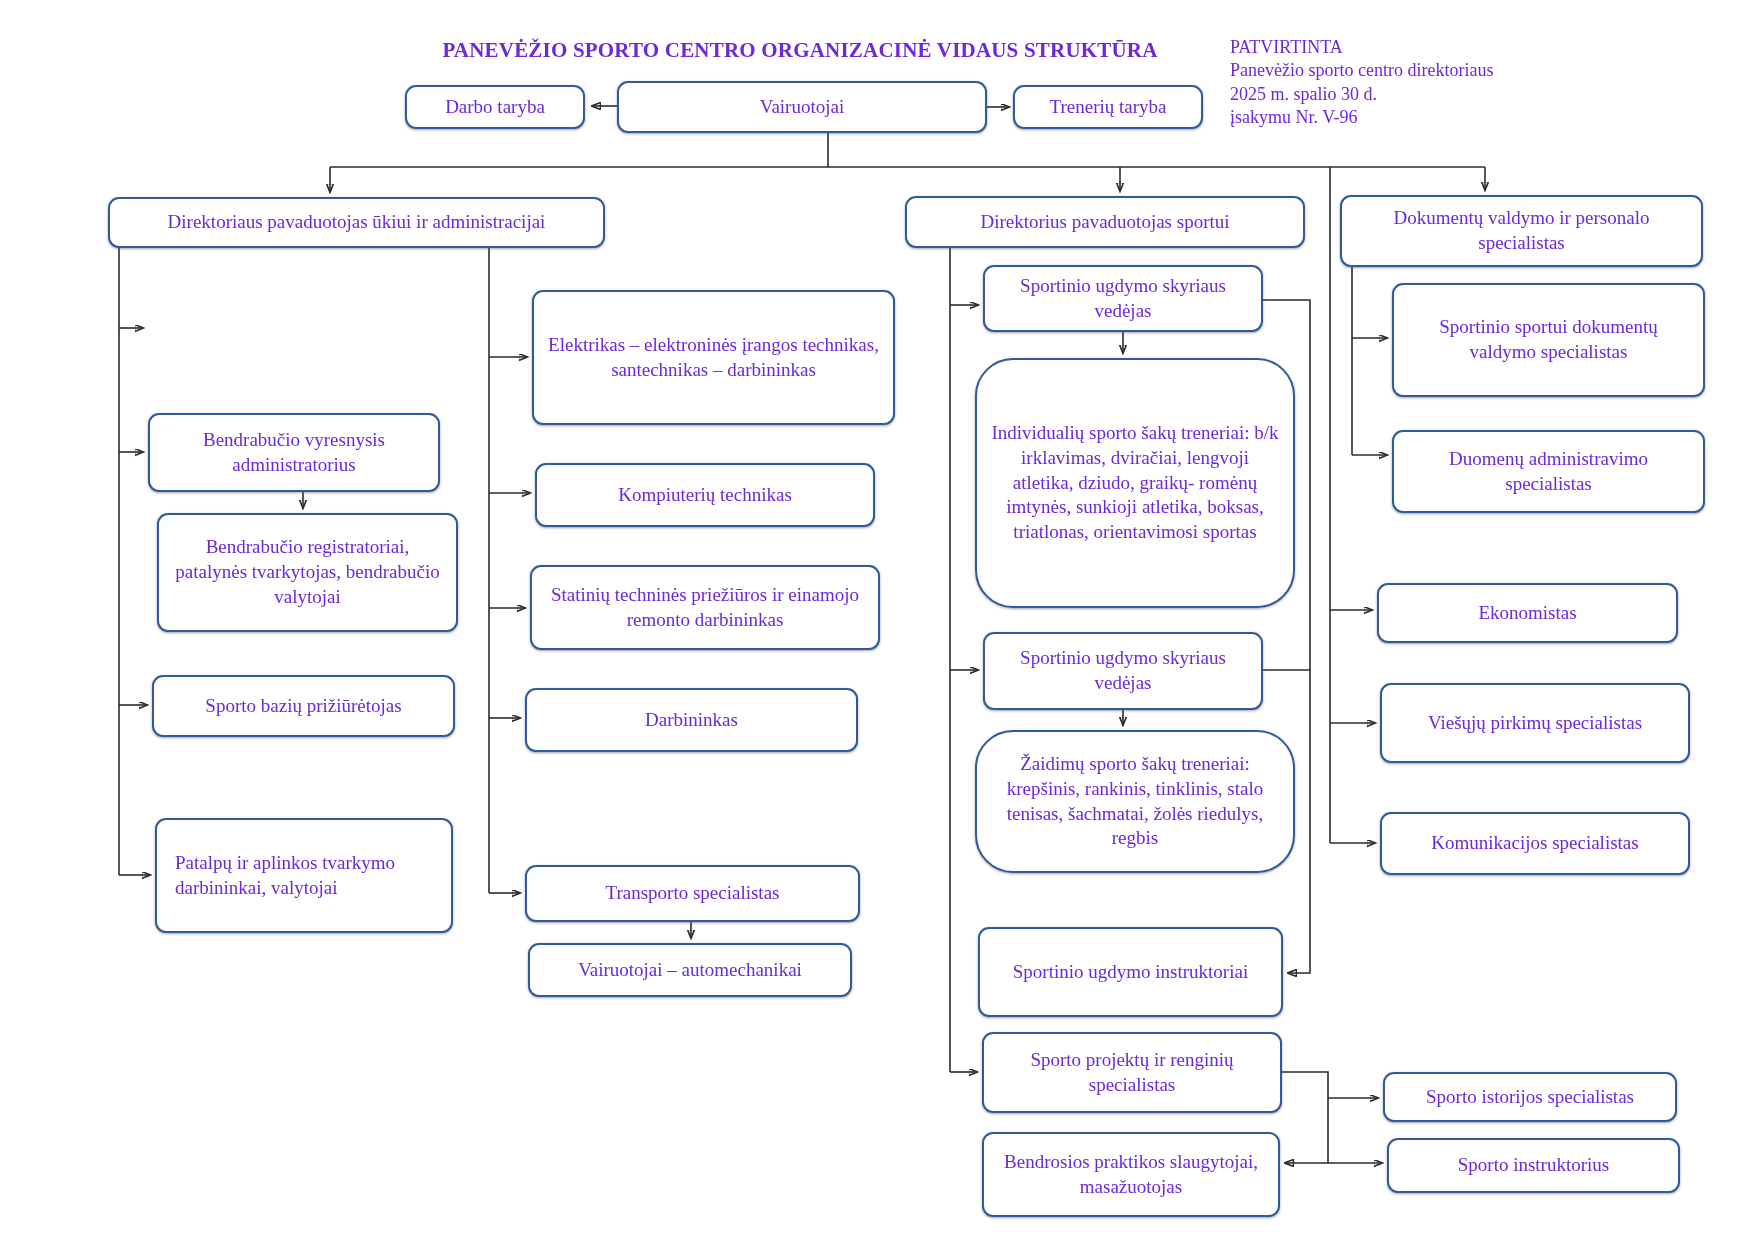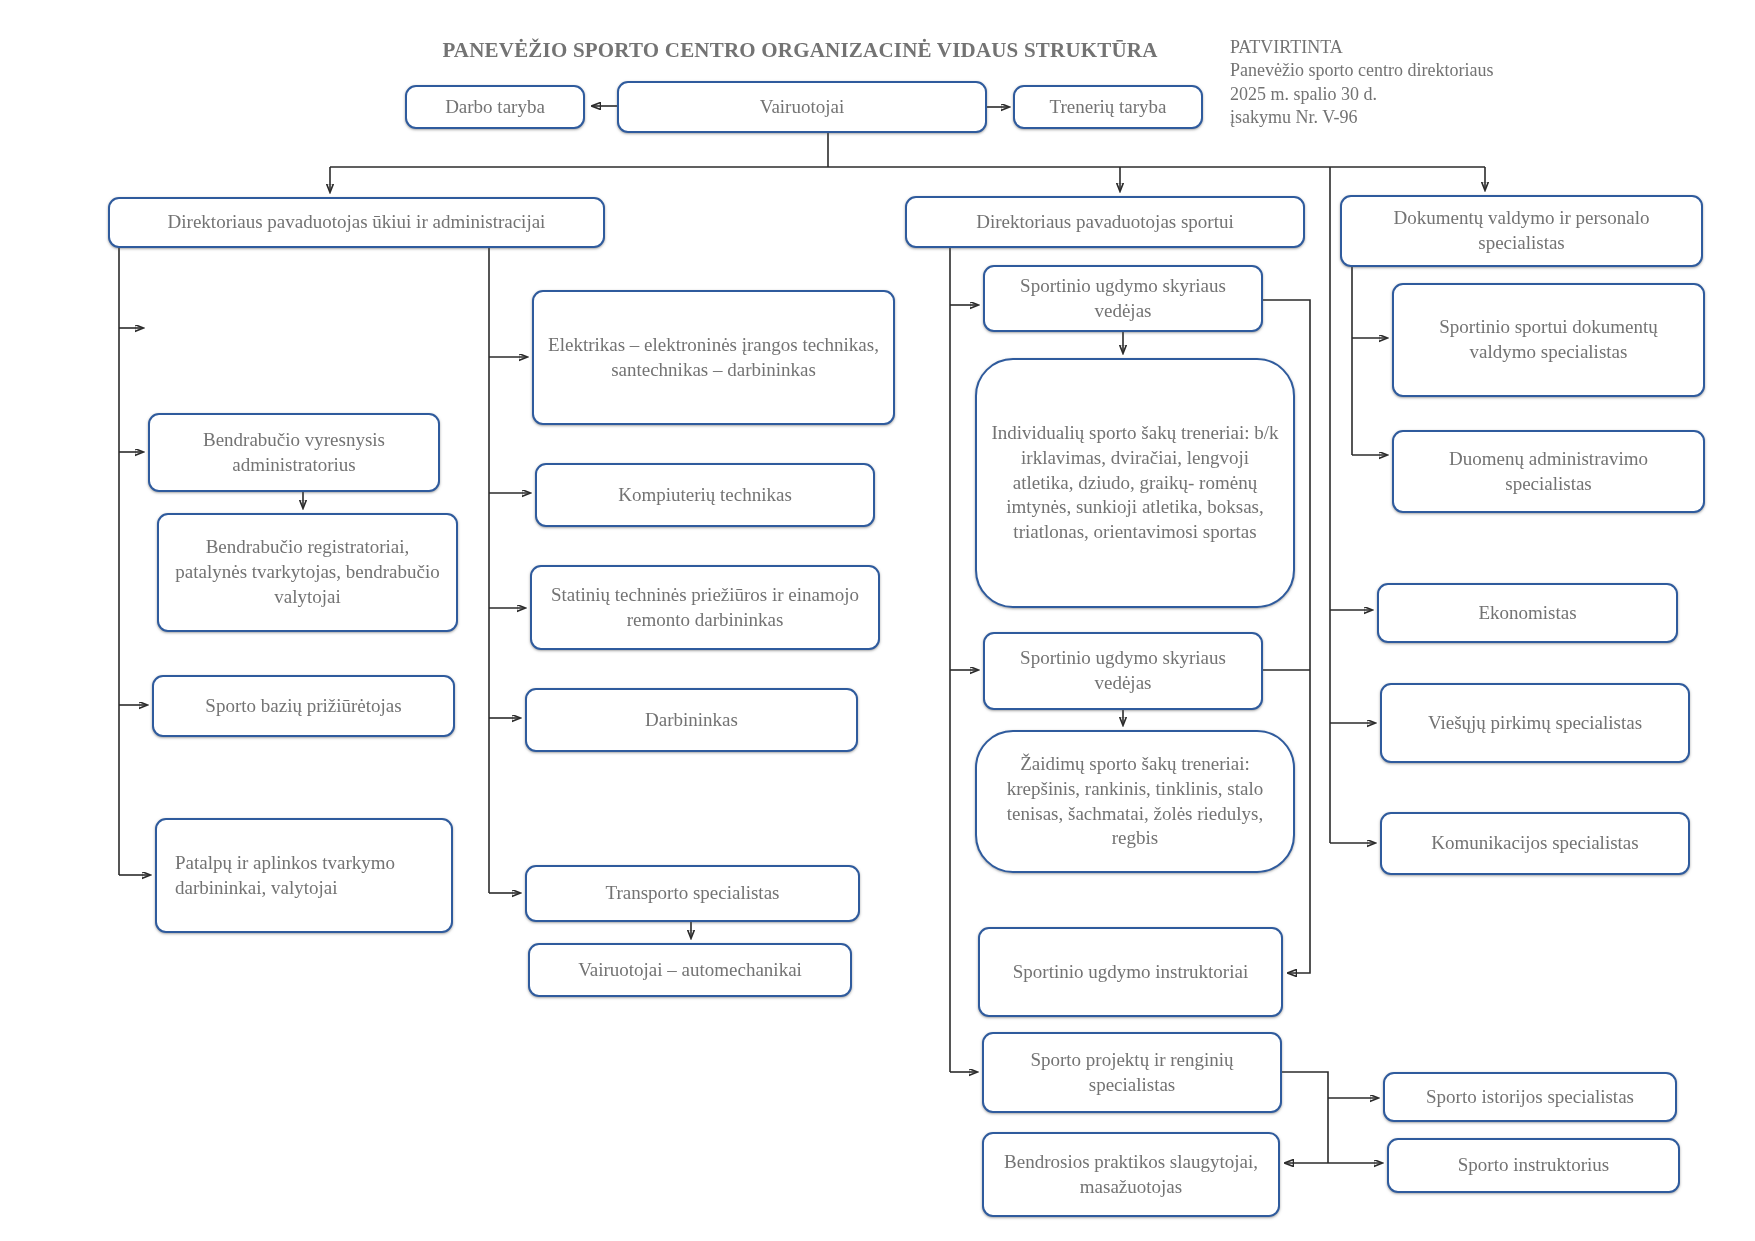--- a/index.html
+++ b/index.html
@@ -1,18 +1,18 @@
 <!DOCTYPE html>
 <html><head>
 <meta charset="utf-8">
 <style>
   html,body{margin:0;padding:0;background:#ffffff;}
   .canvas{
     position:relative;width:1755px;height:1241px;background:#ffffff;
-    font-family:"Liberation Serif", serif;color:#737373;overflow:hidden;
+    font-family:"Liberation Serif", serif;color:#6d28d9;overflow:hidden;
   }
   .title{
     position:absolute;left:350px;top:38px;width:900px;text-align:center;
     font-size:21px;font-weight:bold;letter-spacing:.2px;
   }
   .approval{
     position:absolute;left:1230px;top:36px;width:310px;
     font-size:18px;line-height:1.3;
   }
   .box{
@@ -105,21 +105,21 @@
   <div class="box" style="left:152px;top:675px;width:303px;height:62px">Sporto bazių prižiūrėtojas</div>
   <div class="box left-text" style="left:155px;top:818px;width:298px;height:115px">Patalpų ir aplinkos tvarkymo darbininkai, valytojai</div>
 
   <div class="box" style="left:532px;top:290px;width:363px;height:135px">Elektrikas – elektroninės įrangos technikas, santechnikas – darbininkas</div>
   <div class="box" style="left:535px;top:463px;width:340px;height:64px">Kompiuterių technikas</div>
   <div class="box" style="left:530px;top:565px;width:350px;height:85px">Statinių techninės priežiūros ir einamojo remonto darbininkas</div>
   <div class="box" style="left:525px;top:688px;width:333px;height:64px">Darbininkas</div>
   <div class="box" style="left:525px;top:865px;width:335px;height:57px">Transporto specialistas</div>
   <div class="box" style="left:528px;top:943px;width:324px;height:54px">Vairuotojai – automechanikai</div>
 
-  <div class="box" style="left:905px;top:196px;width:400px;height:52px">Direktoriaus pavaduotojas sportui</div>
+  <div class="box" style="left:905px;top:196px;width:400px;height:52px">Direktorius pavaduotojas sportui</div>
   <div class="box" style="left:983px;top:265px;width:280px;height:67px">Sportinio ugdymo skyriaus vedėjas</div>
   <div class="box big" style="left:975px;top:358px;width:320px;height:250px">Individualių sporto šakų treneriai: b/k irklavimas, dviračiai, lengvoji atletika, dziudo, graikų- romėnų imtynės, sunkioji atletika, boksas, triatlonas, orientavimosi sportas</div>
   <div class="box" style="left:983px;top:632px;width:280px;height:78px">Sportinio ugdymo skyriaus vedėjas</div>
   <div class="box big" style="left:975px;top:730px;width:320px;height:143px">Žaidimų sporto šakų treneriai: krepšinis, rankinis, tinklinis, stalo tenisas, šachmatai, žolės riedulys, regbis</div>
   <div class="box" style="left:978px;top:927px;width:305px;height:90px">Sportinio ugdymo instruktoriai</div>
   <div class="box" style="left:982px;top:1032px;width:300px;height:81px">Sporto projektų ir renginių specialistas</div>
   <div class="box" style="left:982px;top:1132px;width:298px;height:85px">Bendrosios praktikos slaugytojai, masažuotojas</div>
   <div class="box" style="left:1383px;top:1072px;width:294px;height:50px">Sporto istorijos specialistas</div>
   <div class="box" style="left:1387px;top:1138px;width:293px;height:55px">Sporto instruktorius</div>
 

